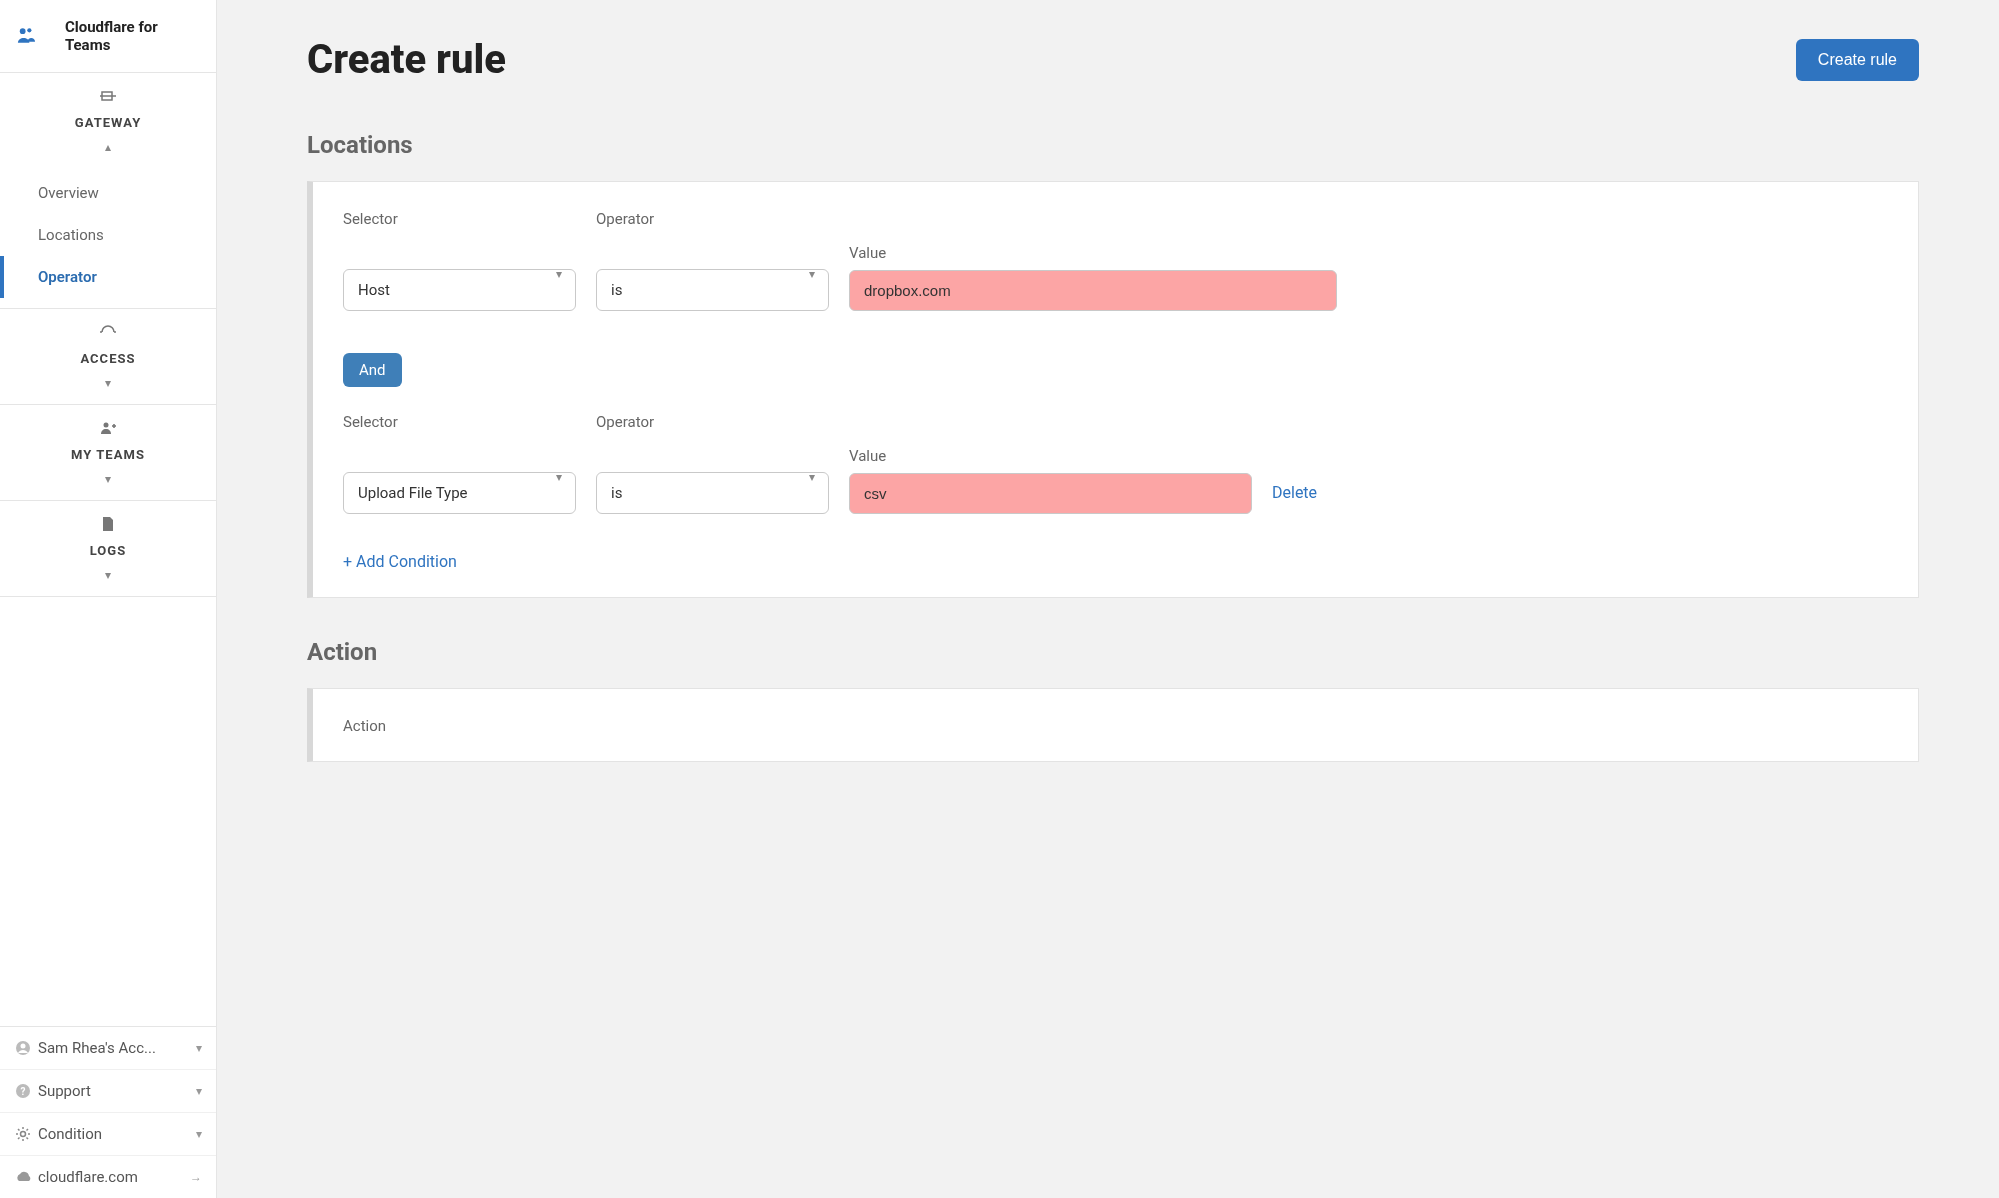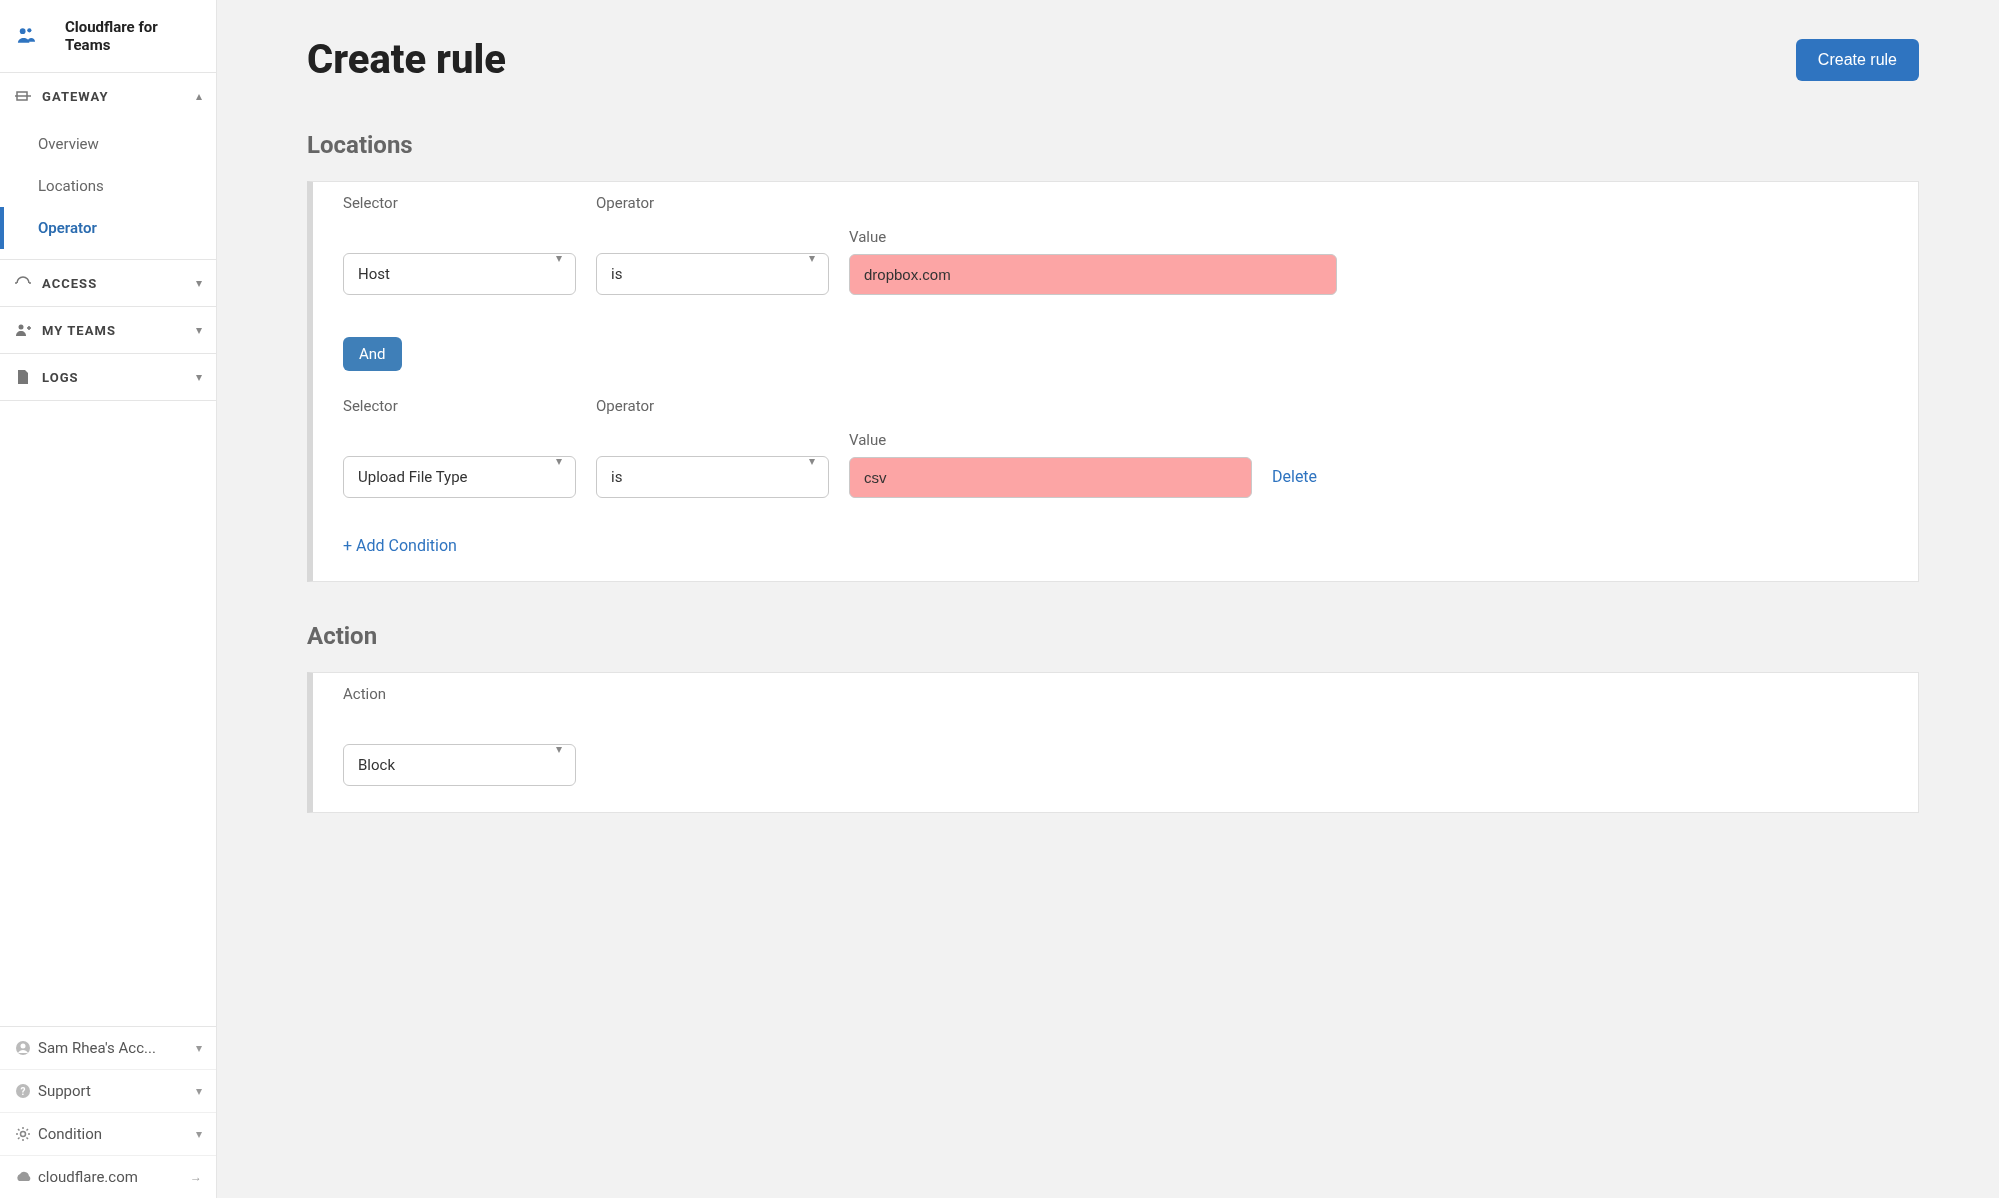--- a/index.html
+++ b/index.html
@@ -5,39 +5,39 @@
 * { box-sizing: border-box; margin: 0; padding: 0; }
 body { font-family: -apple-system, BlinkMacSystemFont, "Segoe UI", Roboto, Helvetica, Arial, sans-serif; background: #f2f2f2; color: #333; }
 .app { display: flex; min-height: 100vh; }
 .sidebar { width: 217px; background: #fff; border-right: 1px solid #e5e5e5; display: flex; flex-direction: column; }
 .brand { display: flex; align-items: center; gap: 26px; padding: 18px 16px; border-bottom: 1px solid #e5e5e5; }
 .brand-icon { width: 24px; height: 18px; position: relative; }
 .brand-icon svg { width: 100%; height: 100%; }
 .brand-title { font-size: 15px; font-weight: 700; color: #222; }
 .nav { flex: 1; }
 .nav-section { border-bottom: 1px solid #e5e5e5; }
-.nav-header { display: flex; align-items: center; padding: 14px 14px; cursor: pointer; gap: 10px; }
+.nav-header { display: flex; align-items: center; padding: 14px 14px; cursor: pointer; gap: 10px; flex-direction: column; }
 .nav-header .icon { width: 18px; height: 18px; color: #777; display:flex; align-items:center; justify-content:center;}
 .nav-header .label { flex: 1; font-size: 13px; font-weight: 700; letter-spacing: 0.08em; color: #444; text-transform: uppercase; }
 .nav-header .chev { color: #888; font-size: 12px; }
 .nav-children { padding: 4px 0 10px 0; }
 .nav-item { padding: 12px 16px 12px 38px; font-size: 15px; color: #666; cursor: pointer; }
 .nav-item.active { color: #2b6cb0; font-weight: 600; border-left: 4px solid #2f74c0; padding-left: 34px; background: #fff; }
 .sidebar-bottom { border-top: 1px solid #e5e5e5; }
 .sb-row { display: flex; align-items: center; padding: 12px 14px; gap: 6px; cursor: pointer; color: #555; border-top: 1px solid #f0f0f0; }
 .sb-row:first-child { border-top: none; }
 .sb-row .icon { width: 18px; height: 18px; color: #888; display:flex; align-items:center; justify-content:center;}
 .sb-row .label { flex: 1; font-size: 15px; white-space: nowrap; overflow: hidden; text-overflow: ellipsis; }
 .sb-row .chev { color: #999; font-size: 12px; }
 .main { flex: 1; padding: 36px 80px 60px 90px; }
 .page-header { display: flex; align-items: center; justify-content: space-between; margin-bottom: 48px; }
 .page-title { font-size: 40px; font-weight: 800; color: #222; }
 .btn-primary { background: #2f74c0; color: #fff; border: none; border-radius: 6px; padding: 12px 22px; font-size: 16px; cursor: pointer; }
 .section-title { font-size: 24px; font-weight: 700; color: #666; margin-bottom: 22px; }
-.card { background: #fff; border: 1px solid #e3e3e3; border-left: 6px solid #d8d8d8; border-radius: 0; padding: 12px 30px 26px 30px; margin-bottom: 40px; }
+.card { background: #fff; border: 1px solid #e3e3e3; border-left: 6px solid #d8d8d8; border-radius: 0; padding: 28px 30px 26px 30px; margin-bottom: 40px; }
 .row { display: flex; gap: 20px; align-items: flex-end; margin-bottom: 20px; }
 .field { display: flex; flex-direction: column; gap: 8px; }
 .field-label { font-size: 15px; color: #666; }
 .select-wrap { position: relative; }
 .select-wrap select, .select-wrap .fake-select { appearance: none; -webkit-appearance: none; width: 100%; padding: 11px 14px; border: 1px solid #c9c9c9; border-radius: 6px; background: #fff; font-size: 15px; color: #333; cursor: pointer; margin-top: 33px; }
 .select-wrap::after { content: "▾"; position: absolute; right: 14px; top: 50%; transform: translateY(-50%); color: #888; font-size: 12px; pointer-events: none; }
 .text-input { width: 100%; padding: 11px 14px; border: 1px solid #c9c9c9; border-radius: 6px; background: #fca5a5; font-size: 15px; color: #333; }
 .and-badge { display: inline-block; background: #3f7fb8; color: #fff; padding: 8px 16px; border-radius: 6px; font-size: 15px; margin: 22px 0 26px 0; }
 .delete-link { color: #2f74c0; font-size: 16px; cursor: pointer; padding-bottom: 12px; }
 .add-condition { color: #2f74c0; font-size: 16px; cursor: pointer; margin-top: 18px; display: inline-block; }
@@ -231,20 +231,17 @@
       </div>
 
       <span class="add-condition">+ Add Condition</span>
     </div>
 
     <h2 class="section-title">Action</h2>
 
     <div class="card">
       <div class="field w-selector">
         <span class="field-label">Action</span>
-        <div class="select-wrap">
-          <div class="fake-select">Block</div>
-        </div>
       </div>
     </div>
   </main>
 
 </div>
 
 </body></html>

